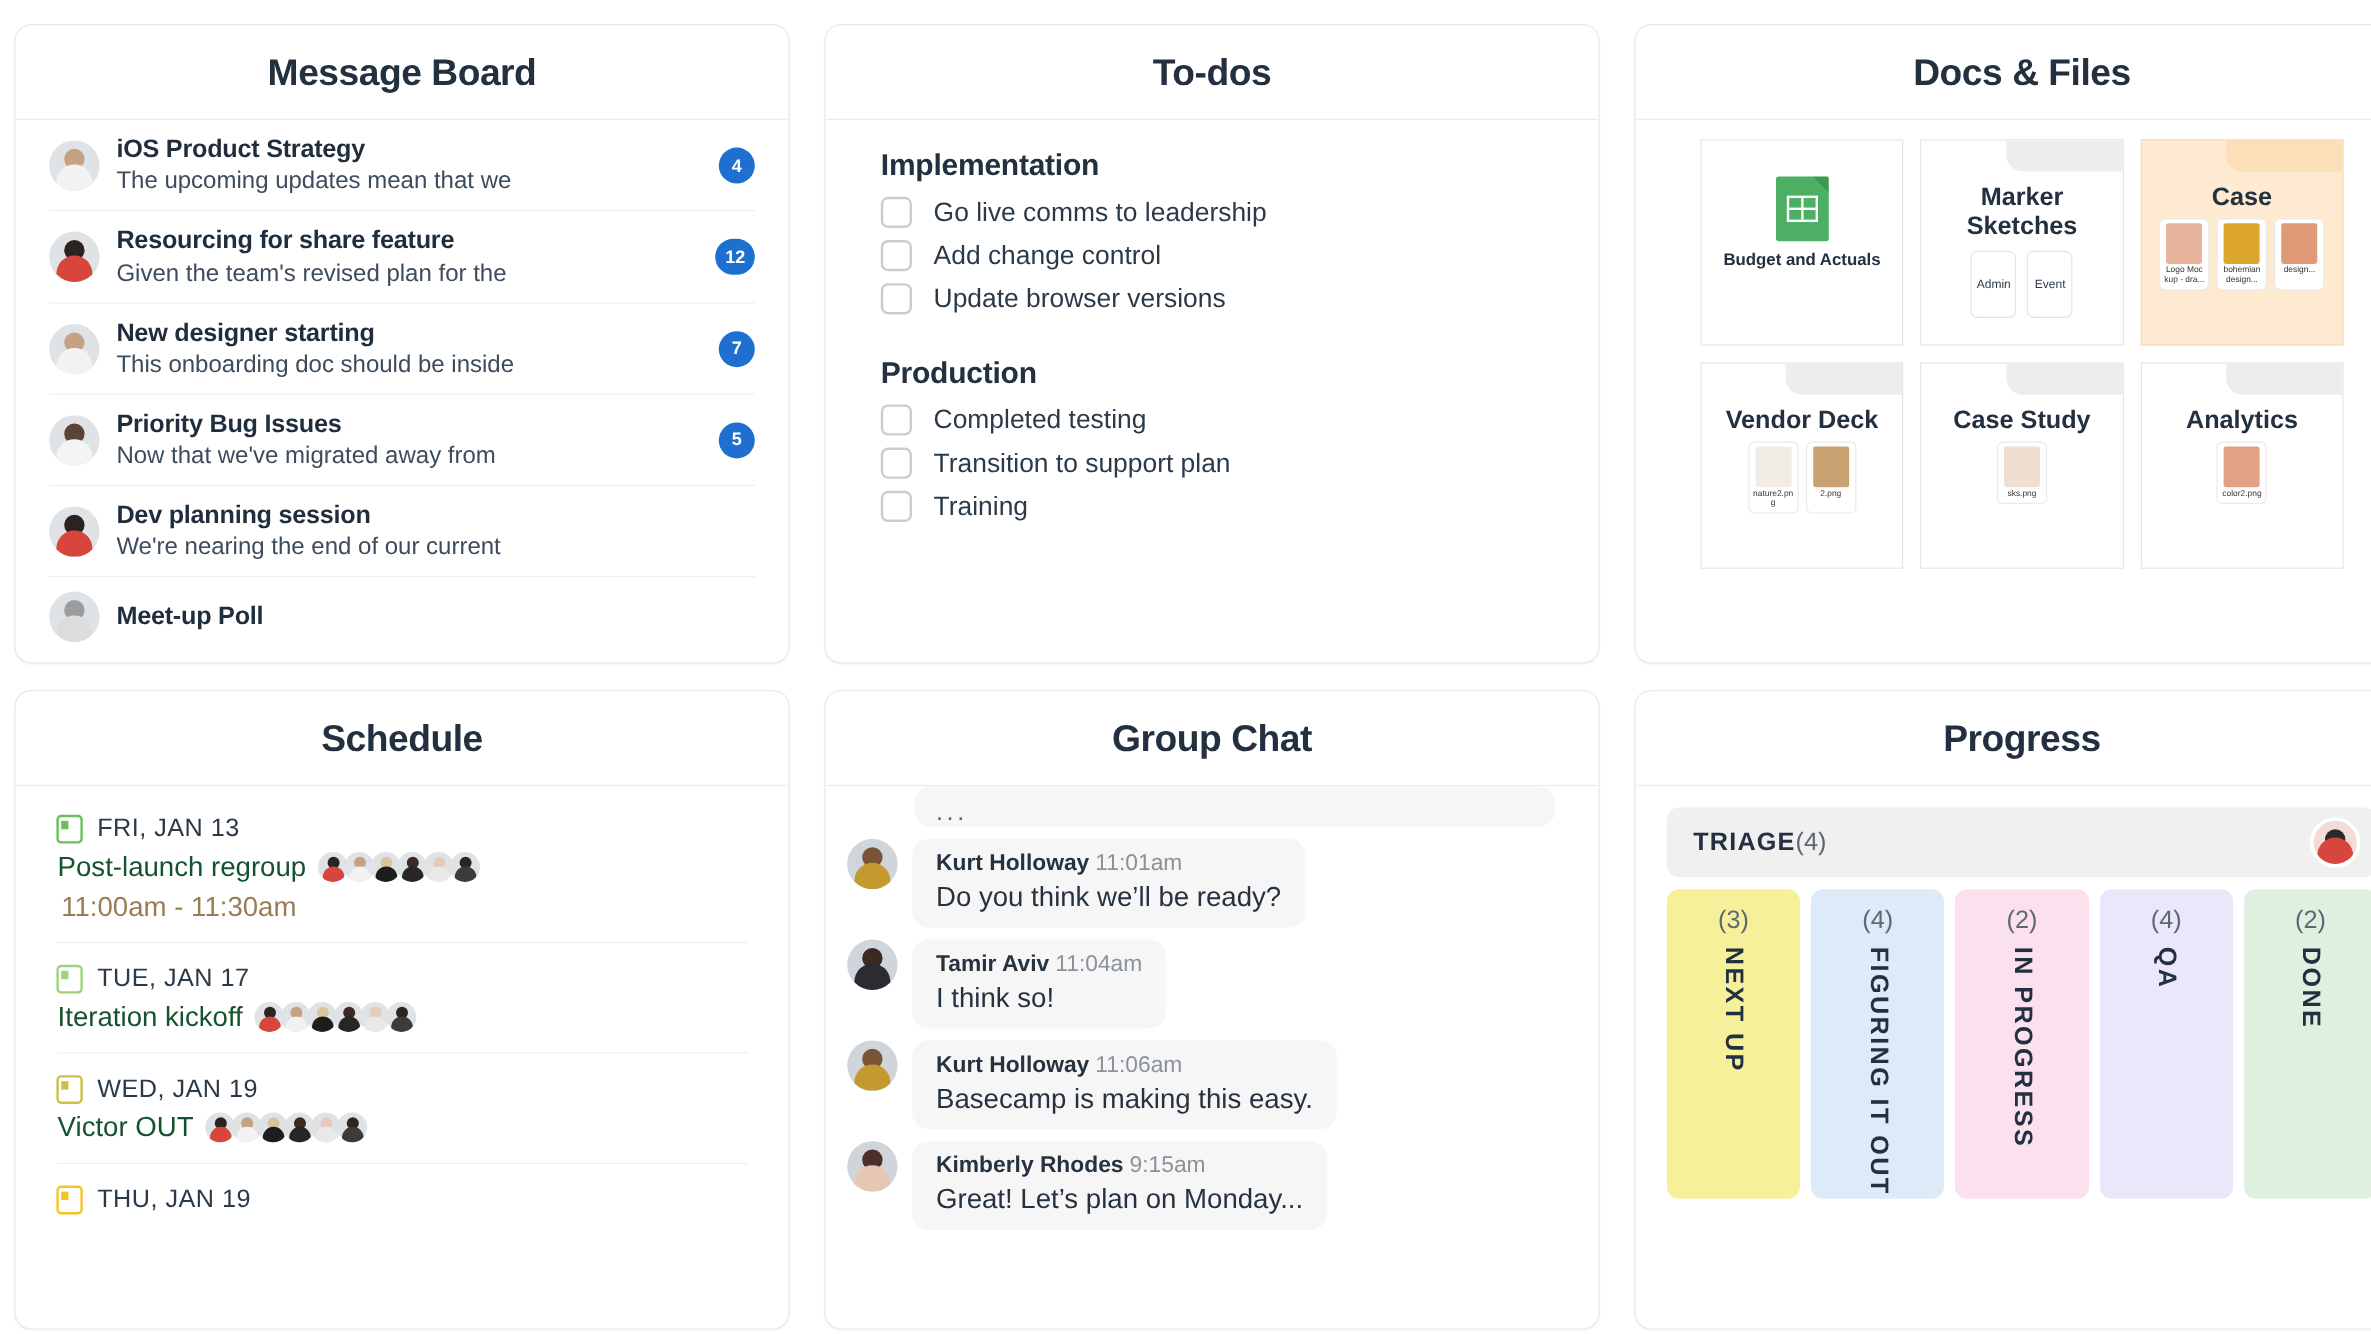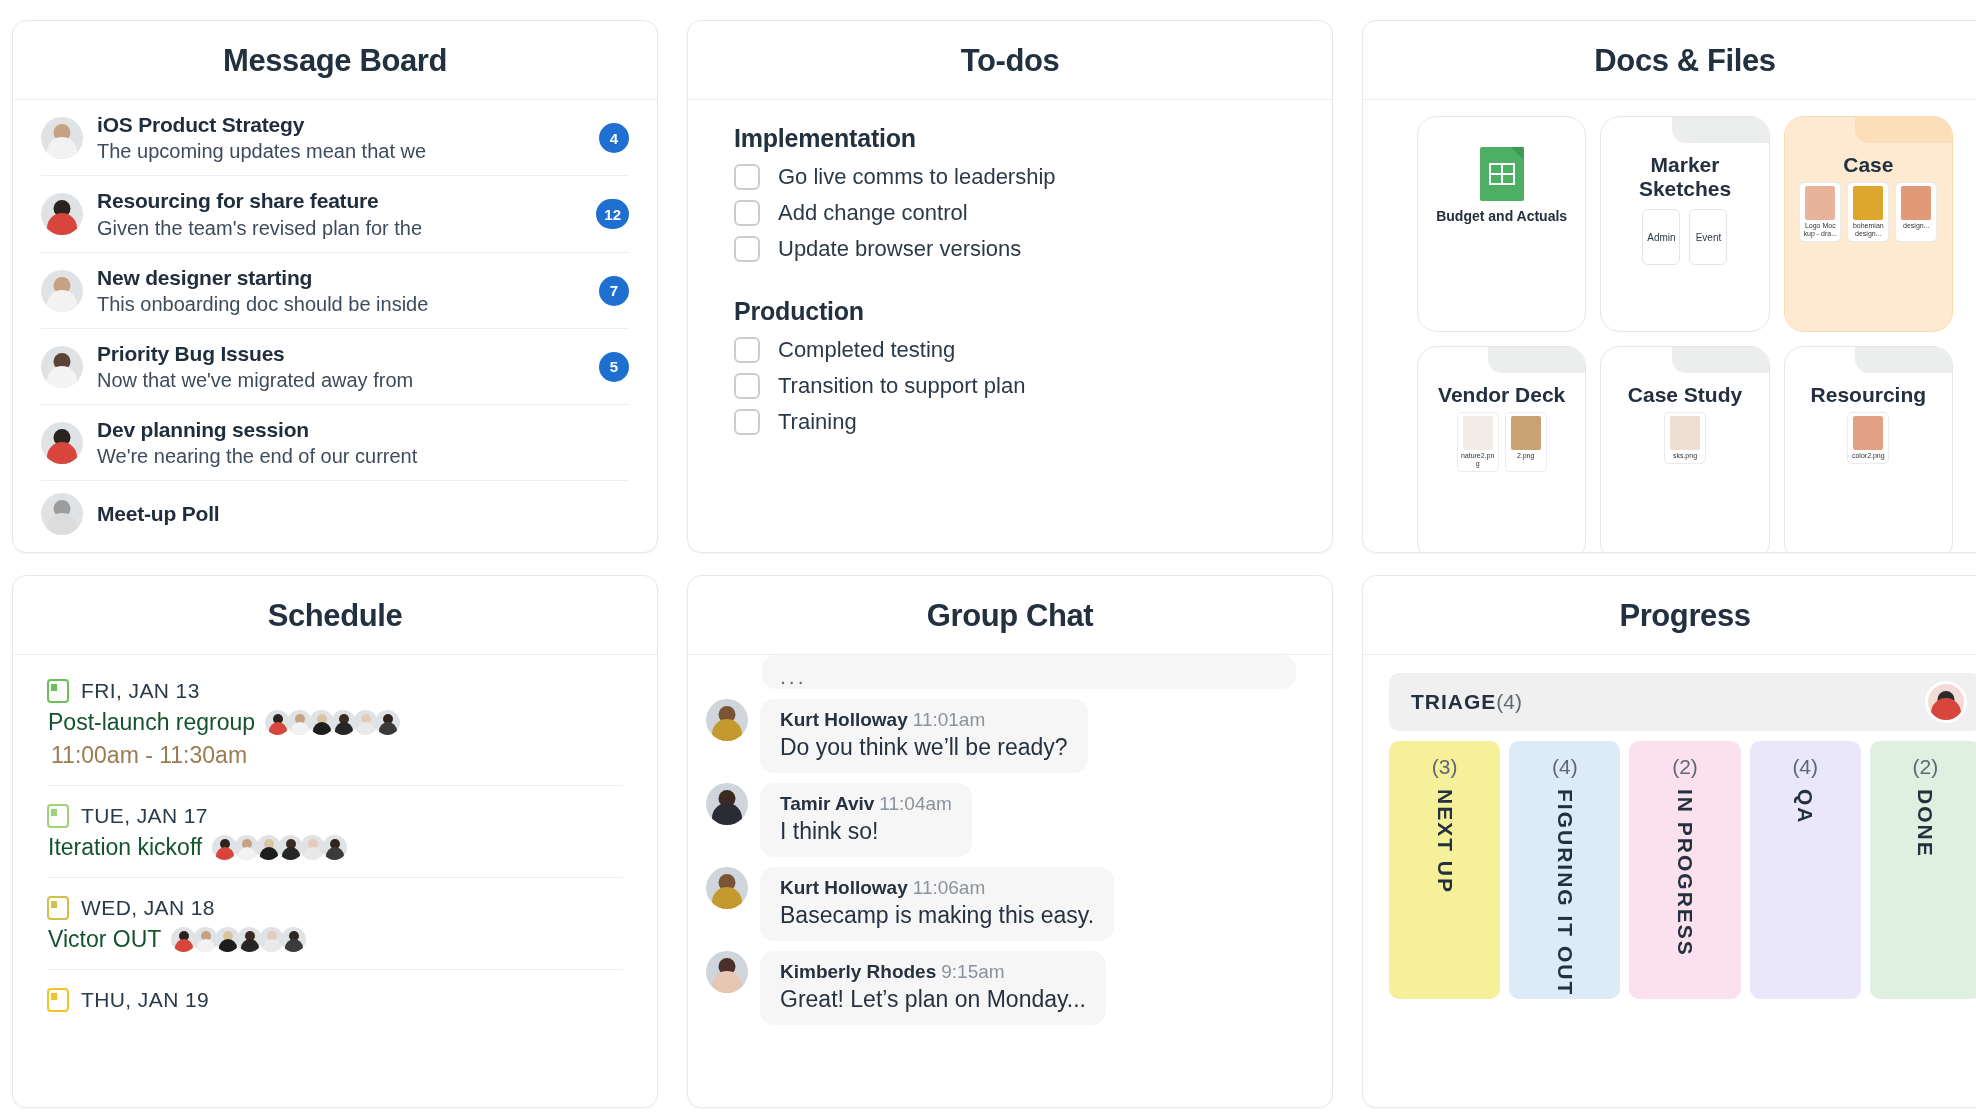--- a/index.html
+++ b/index.html
@@ -75,21 +75,21 @@
     width: 26px; height: 26px; border: 2px solid #c9cdd2; border-radius: 6px;
     background: #fff; flex: 0 0 auto;
   }
   .todo-label { font-size: 22px; color: #2b3a49; }
 
   
   .docs-body { padding: 16px 54px 0 54px; }
   .docs-grid { display: grid; grid-template-columns: repeat(3, 1fr); gap: 14px; }
   .folder {
     position: relative; background: #fff; border: 1px solid #e6e6e6;
-    border-radius: 20px; height: 216px; padding: 10px 8px;
+    border-radius: 0; height: 172px; padding: 10px 8px;
     display: flex; flex-direction: column; align-items: center;
     overflow: hidden;
   }
   .folder .tab {
     position: absolute; top: 0; right: 0; width: 58%; height: 26px;
     background: #eceded; border-bottom-left-radius: 14px;
   }
   .folder.accent { background: #fdead0; border-color: #fbdcb1; }
   .folder.accent .tab { background: #fbdfb8; }
   .folder-name {
@@ -350,21 +350,21 @@
             <div class="folder-name">Case Study</div>
             <div class="thumbs">
               <span class="thumb">
                 <span class="pic pic-f"></span>
                 <span class="fn">sks.png</span>
               </span>
             </div>
           </div>
           <div class="folder compact">
             <div class="tab"></div>
-            <div class="folder-name">Resourcing</div>
+            <div class="folder-name">Analytics</div>
             <div class="thumbs">
               <span class="thumb">
                 <span class="pic pic-g"></span>
                 <span class="fn">color2.png</span>
               </span>
             </div>
           </div>
         </div>
     </div>
   </section>
@@ -439,21 +439,21 @@
               <span class="face">
                 <span class="av-face av-head" style="width:10px;height:10px;top:4px;background:#2f2520"></span>
                 <span class="av-face av-body" style="width:18px;height:13px;background:#3b3b3b"></span>
               </span>
             </span>
           </div>
         </div>
         <div class="sched-row">
           <div class="sched-date">
             <span class="cal-icon olive"></span>
-            <span class="sched-daylabel">WED, JAN 18</span>
+            <span class="sched-daylabel">WED, JAN 19</span>
           </div>
           <div class="sched-title-row">
             <span class="sched-title">Victor OUT</span>
             <span class="face-stack">
               <span class="face">
                 <span class="av-face av-head" style="width:10px;height:10px;top:4px;background:#2a2320"></span>
                 <span class="av-face av-body" style="width:18px;height:13px;background:#d8453c"></span>
               </span>
               <span class="face">
                 <span class="av-face av-head" style="width:10px;height:10px;top:4px;background:#c6a182"></span>

